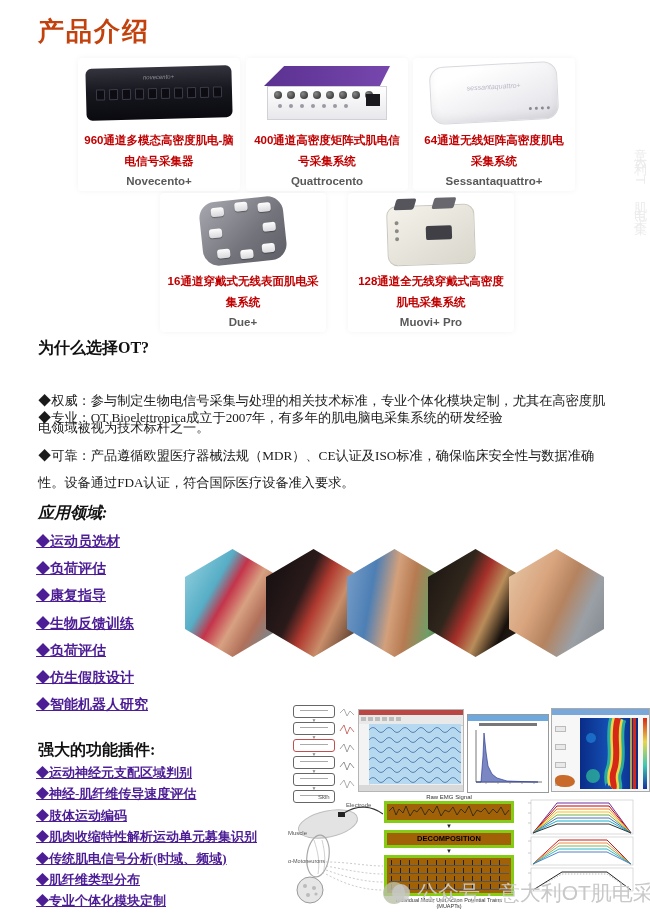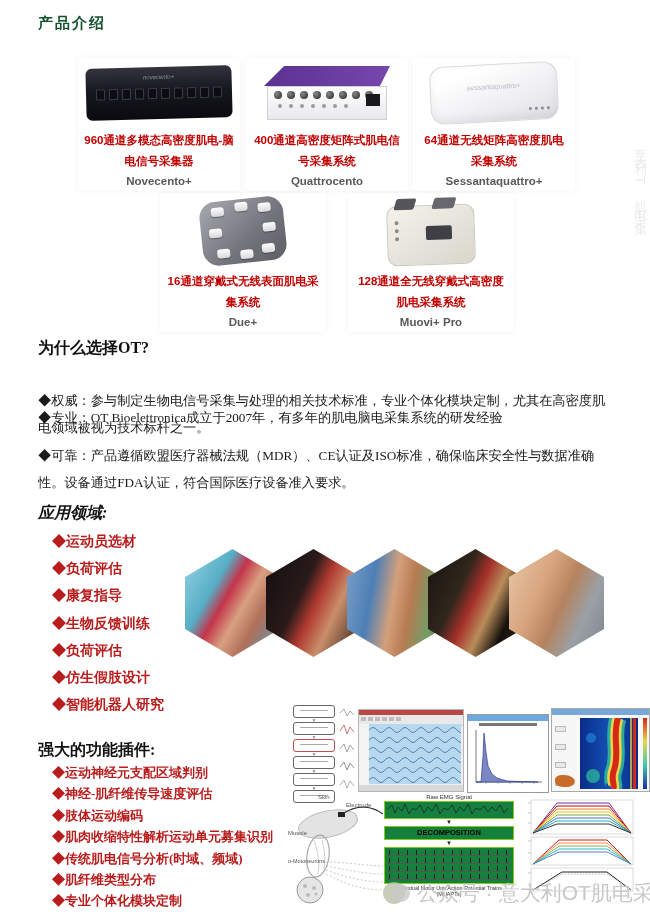--- a/index.html
+++ b/index.html
@@ -1,23 +1,23 @@
 <!DOCTYPE html>
 <html><head>
 <meta charset="utf-8">
 <style>
   html,body { margin:0; padding:0; background:#fff; }
   body { font-family:"Liberation Sans", sans-serif; }
   #page { position:relative; width:650px; height:919px; background:#fff; overflow:hidden; }
 
   
-  .page-title { position:absolute; left:38px; top:14px; font-size:15px; font-weight:bold; color:#14532d; letter-spacing:2px; }
+  .page-title { position:absolute; left:38px; top:14px; font-size:26px; font-weight:bold; color:#c2410c; letter-spacing:2px; }
   .sec-title { position:absolute; left:38px; font-family:"Liberation Serif", serif; font-size:16px; font-weight:bold; color:#111; }
   .para { position:absolute; left:38px; width:580px; font-family:"Liberation Serif", serif; font-size:13.2px; line-height:27px; color:#1a1a1a; }
-  .blist { position:absolute; left:52px; font-family:"Liberation Serif", serif; font-weight:600; color:#b91c1c; }
+  .blist { position:absolute; left:36px; font-family:"Liberation Serif", serif; font-weight:600; color:#4c1d95;text-decoration:underline; }
   .blist div { white-space:nowrap; }
 
   
   .card { position:absolute; width:162px; text-align:center; background:#fff; box-shadow:0 0 6px rgba(0,0,0,.05); border-radius:4px; padding-bottom:4px; }
   .card-img { height:70px; display:flex; align-items:center; justify-content:center; }
   .card-cap { color:#c00000; font-weight:bold; font-size:11.5px; line-height:21px; padding:2px 6px 0; }
   .card-name { color:#595959; font-weight:bold; font-size:11.5px; margin-top:3px; }
 
   
   .nov-body { width:146px; height:52px; background:linear-gradient(180deg,#34343e 0%,#17171f 45%,#0a0a10 100%); border-radius:6px; transform:rotate(-1.5deg); }
@@ -83,21 +83,21 @@
   .heat-panel { position:absolute; left:2px; top:10px; width:24px; bottom:2px; }
   .heat-btn { width:9px; height:4px; border:1px solid #bbb; background:#e9e9e9; display:inline-block; margin:1px; }
   .heat-blob { position:absolute; bottom:2px; left:1px; width:20px; height:12px; background:#c96a2a; border-radius:40% 60% 50% 50%; }
   .heat-map { position:absolute; left:28px; top:9px; width:58px; bottom:2px; }
   .heat-cbar { position:absolute; right:2px; top:9px; width:4px; bottom:2px; background:linear-gradient(180deg,#d62816,#e8d54a,#3ec8b0,#1430a0); }
 
   .decomp { position:absolute; left:288px; top:794px; width:226px; height:114px; font-family:"Liberation Sans", sans-serif; }
   .decomp .lbl { position:absolute; font-size:6px; color:#555; white-space:nowrap; }
   .dc-col { position:absolute; left:96px; top:0; width:130px; text-align:center; }
   .dc-lab { font-size:6px; color:#333; }
-  .dc-box { border:1px solid #84cc16; background:#15803d; margin:1px 0; }
+  .dc-box { border:3px solid #84cc16; background:#a16207; margin:1px 0; }
   .dc-arrow { font-size:6px; line-height:5px; color:#222; }
   .dc-decomp { font-size:7.5px; font-weight:bold; height:12px; line-height:12px; }
   .spike-row { height:8px; position:relative; }
   .spike-row::before { content:""; position:absolute; left:4px; right:4px; bottom:1px; height:6px; background:repeating-linear-gradient(90deg,#222 0 1px,transparent 1px 9px); }
   .spike-row::after { content:""; position:absolute; left:2px; right:2px; bottom:1px; height:1px; background:#555; }
   .dc-out { font-size:5.5px; color:#333; line-height:6px; margin-top:1px; }
 
   .firing { position:absolute; left:517px; top:797px; }
 
   

